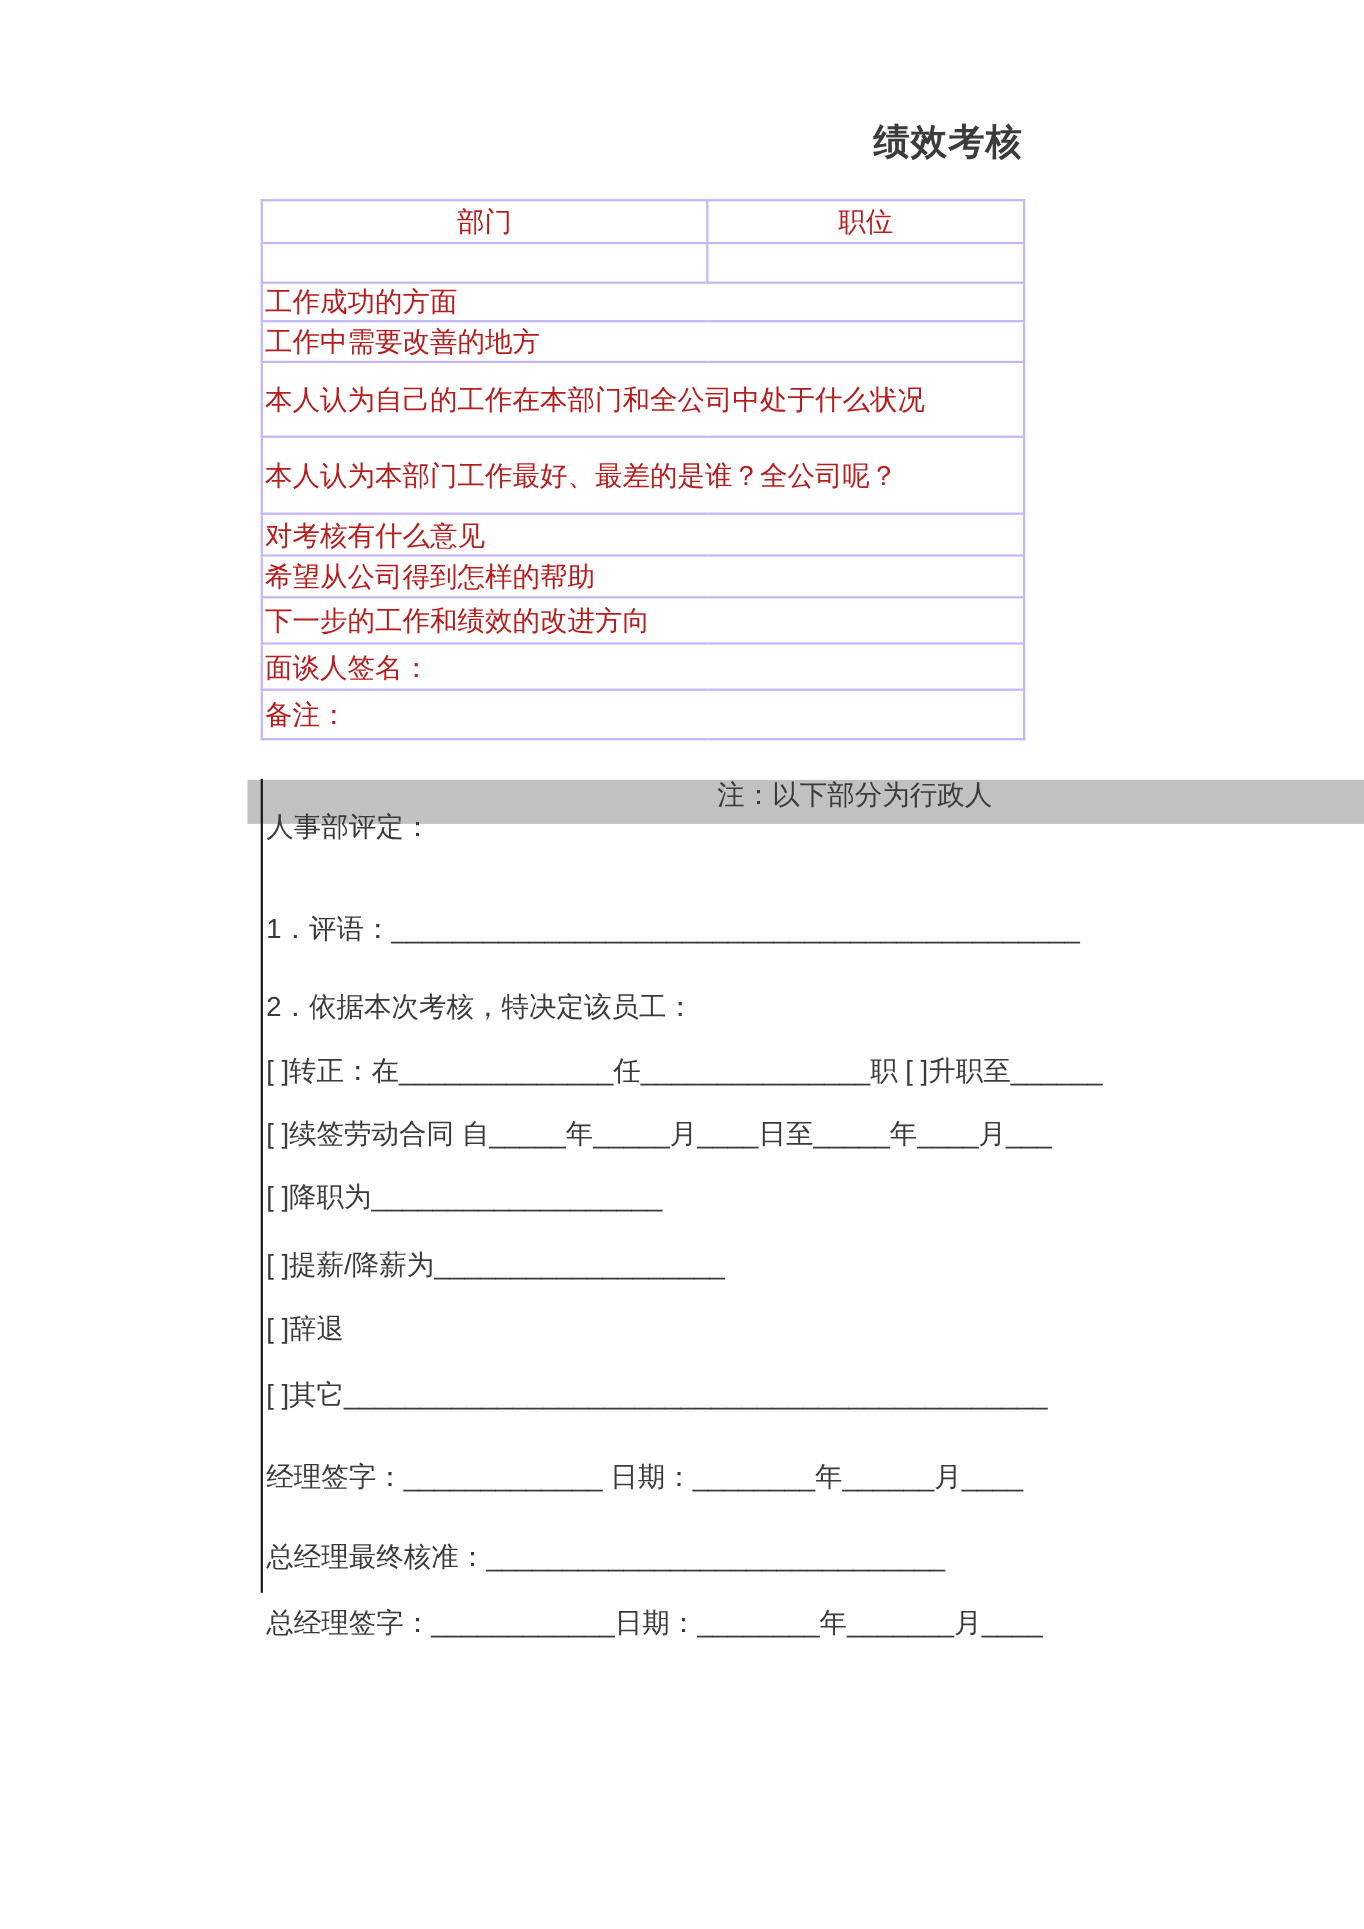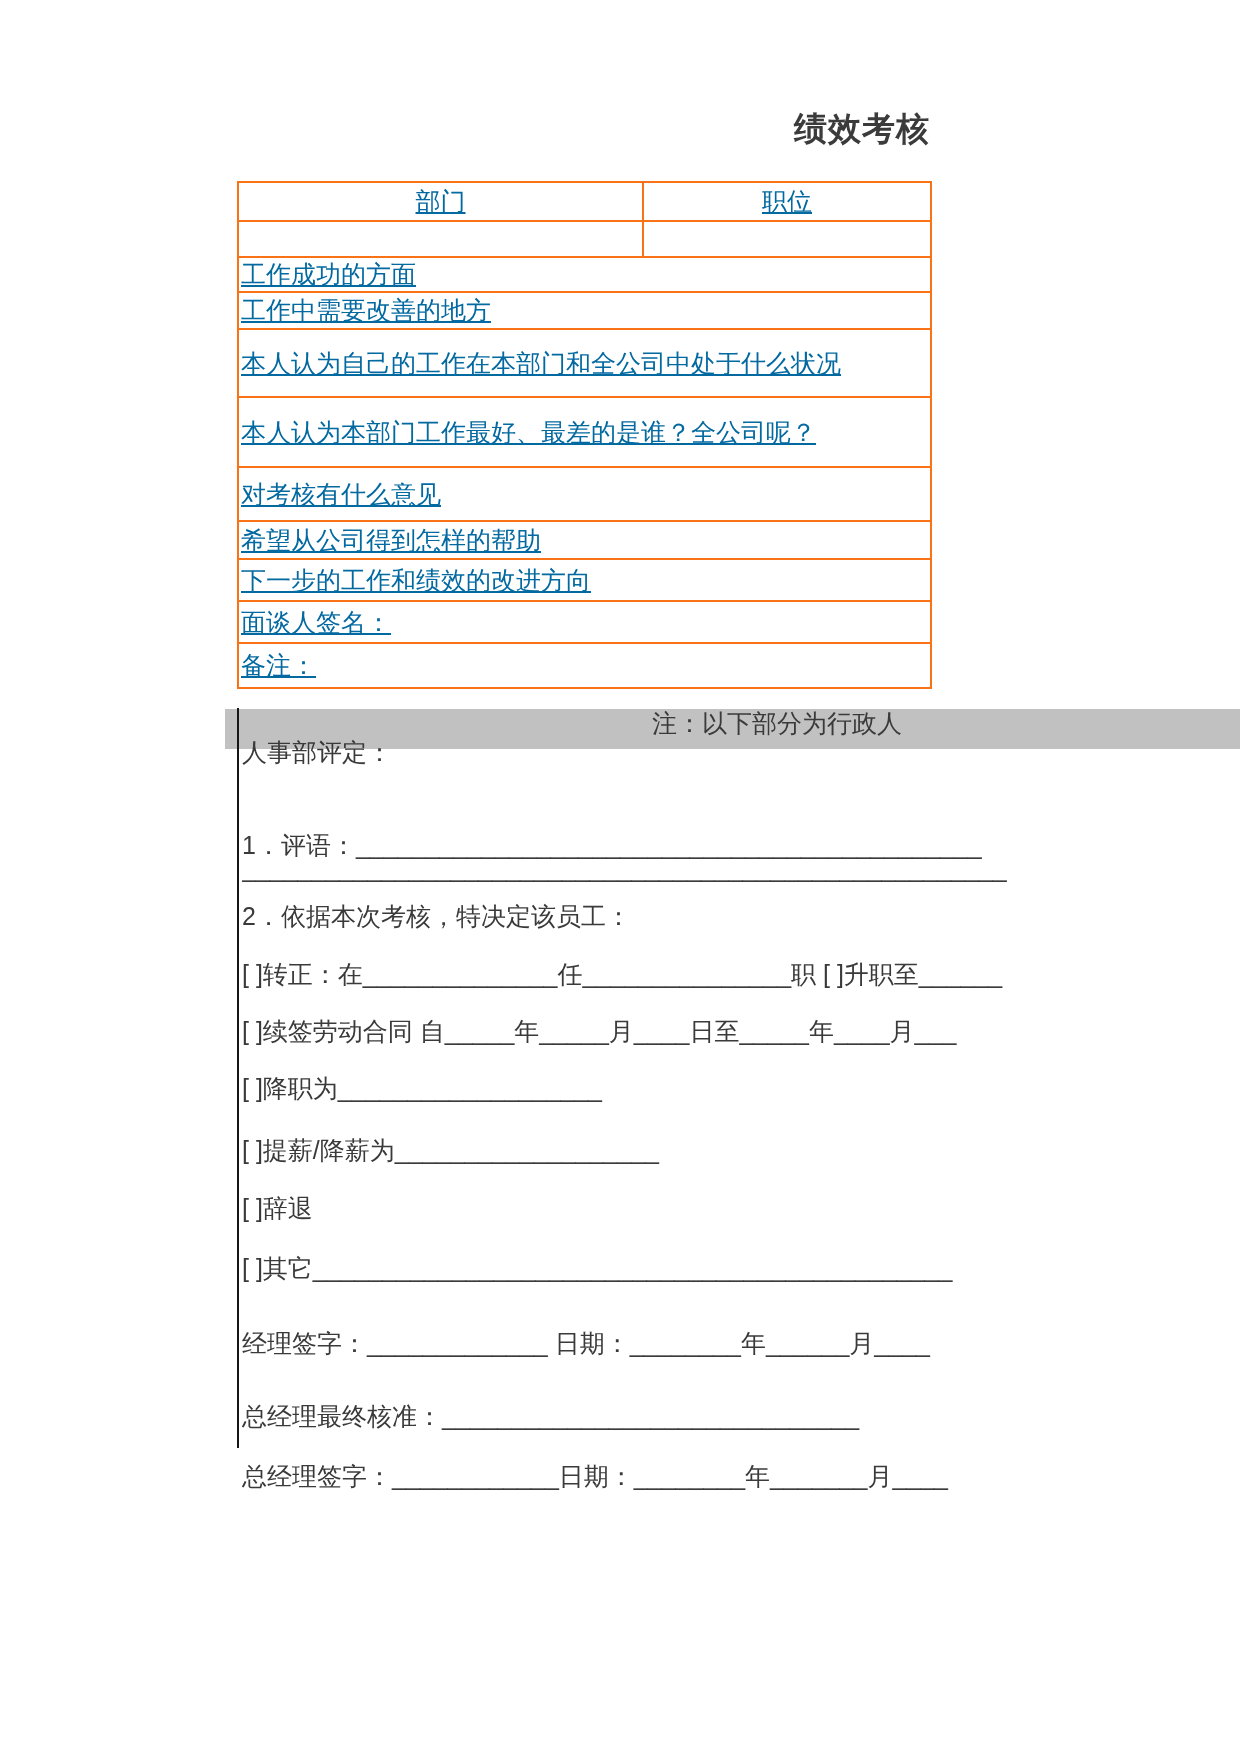--- a/index.html
+++ b/index.html
@@ -20,28 +20,27 @@
     letter-spacing:1px;
     white-space:nowrap;
   }
   table.appraisal{
     position:absolute;left:237px;top:168px;
     width:693px;
     border-collapse:collapse;
     table-layout:fixed;
   }
   table.appraisal td{
-    border:2px solid #f97316;
+    border:2px solid #c4b5fd;
     font-size:25px;
-    color:#0369a1;
+    color:#b91c1c;
     padding:0 2px;
     vertical-align:middle;
     overflow:hidden;
     white-space:nowrap;
-    text-decoration:underline;
   }
   td.hc{text-align:center;}
   .notebar{
     position:absolute;
     left:225px;top:696px;
     width:977px;height:40px;
     background:#c1c1c1;
     padding-left:44px;
   }
   .notebar span{
@@ -92,21 +91,21 @@
     </tr>
     <tr style="height:37px">
       <td colspan="2"><span>工作中需要改善的地方</span></td>
     </tr>
     <tr style="height:68px">
       <td colspan="2"><span>本人认为自己的工作在本部门和全公司中处于什么状况</span></td>
     </tr>
     <tr style="height:70px">
       <td colspan="2"><span>本人认为本部门工作最好、最差的是谁？全公司呢？</span></td>
     </tr>
-    <tr style="height:54px">
+    <tr style="height:38px">
       <td colspan="2"><span>对考核有什么意见</span></td>
     </tr>
     <tr style="height:38px">
       <td colspan="2"><span>希望从公司得到怎样的帮助</span></td>
     </tr>
     <tr style="height:42px">
       <td colspan="2"><span>下一步的工作和绩效的改进方向</span></td>
     </tr>
     <tr style="height:42px">
       <td colspan="2"><span>面谈人签名：</span></td>
@@ -119,21 +118,20 @@
 
   <div class="notebar">
     <span>注：以下部分为行政人</span>
   </div>
 
   <div class="left-rule"></div>
 
   <div class="ln" style="top:724px">人事部评定：</div>
 
   <div class="ln" style="top:817px">1．评语：_____________________________________________</div>
-  <div class="ln" style="top:840px">_______________________________________________________</div>
 
   <div class="ln" style="top:888px">2．依据本次考核，特决定该员工：</div>
 
   <div class="ln" style="top:946px">[ ]转正：在______________任_______________职 [ ]升职至______</div>
   <div class="ln" style="top:1003px">[ ]续签劳动合同 自_____年_____月____日至_____年____月___</div>
   <div class="ln" style="top:1060px">[ ]降职为___________________</div>
   <div class="ln" style="top:1122px">[ ]提薪/降薪为___________________</div>
   <div class="ln" style="top:1180px">[ ]辞退</div>
   <div class="ln" style="top:1240px">[ ]其它______________________________________________</div>
 

